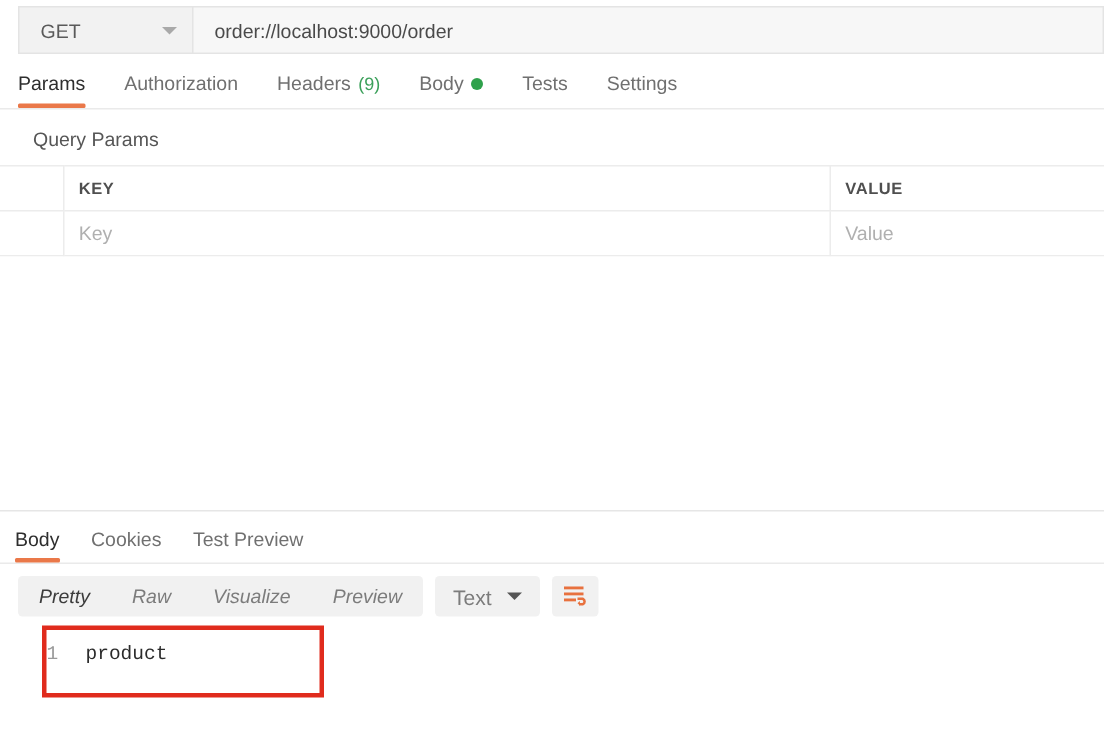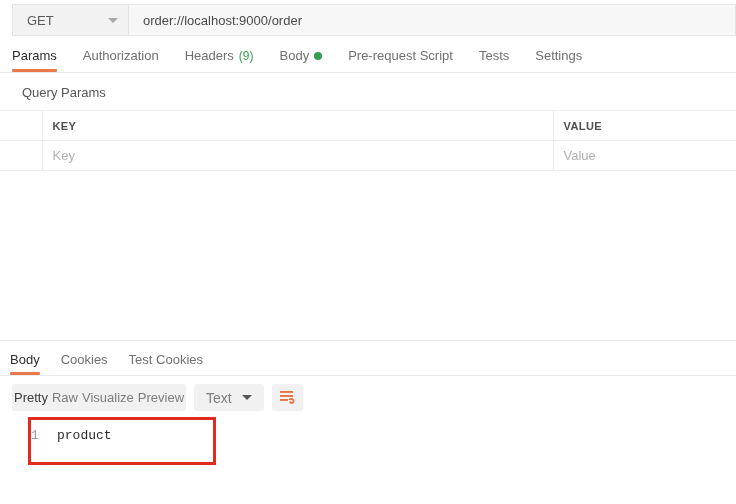--- a/index.html
+++ b/index.html
@@ -198,25 +198,26 @@
     display: flex;
     background: #f1f1f1;
     border-radius: 3px;
     overflow: hidden;
     height: 27px;
     align-items: stretch;
   }
   .seg-btn {
     display: flex;
     align-items: center;
-    padding: 0 2px;
+    padding: 0 14px;
     font-size: 13px;
     color: #7c7c7c;
     cursor: pointer;
     white-space: nowrap;
+    font-style: italic;
   }
   .seg-btn.active { color: #3c3c3c; }
   .pill {
     display: flex;
     align-items: center;
     gap: 10px;
     background: #f1f1f1;
     border-radius: 3px;
     height: 27px;
     padding: 0 12px;
@@ -295,23 +296,20 @@
   <div class="req-tab">
     <span>Authorization</span>
   </div>
   <div class="req-tab">
     <span>Headers</span>
     <span class="count-green">(9)</span>
   </div>
   <div class="req-tab">
     <span>Body</span>
     <span class="green-dot"></span>
-  </div>
-  <div class="req-tab">
-    <span>Pre-request Script</span>
   </div>
   <div class="req-tab">
     <span>Tests</span>
   </div>
   <div class="req-tab">
     <span>Settings</span>
   </div>
 </div>
 
 <div class="qp-title">Query Params</div>
@@ -338,21 +336,21 @@
 <div class="pane-divider"></div>
 
 <div class="res-tabs">
   <div class="res-tab active">
     <span>Body</span>
   </div>
   <div class="res-tab">
     <span>Cookies</span>
   </div>
   <div class="res-tab">
-    <span>Test Cookies</span>
+    <span>Test Preview</span>
   </div>
 </div>
 
 <div class="res-toolbar">
   <div class="segmented">
     <div class="seg-btn active">Pretty</div>
     <div class="seg-btn">Raw</div>
     <div class="seg-btn">Visualize</div>
     <div class="seg-btn">Preview</div>
   </div>

